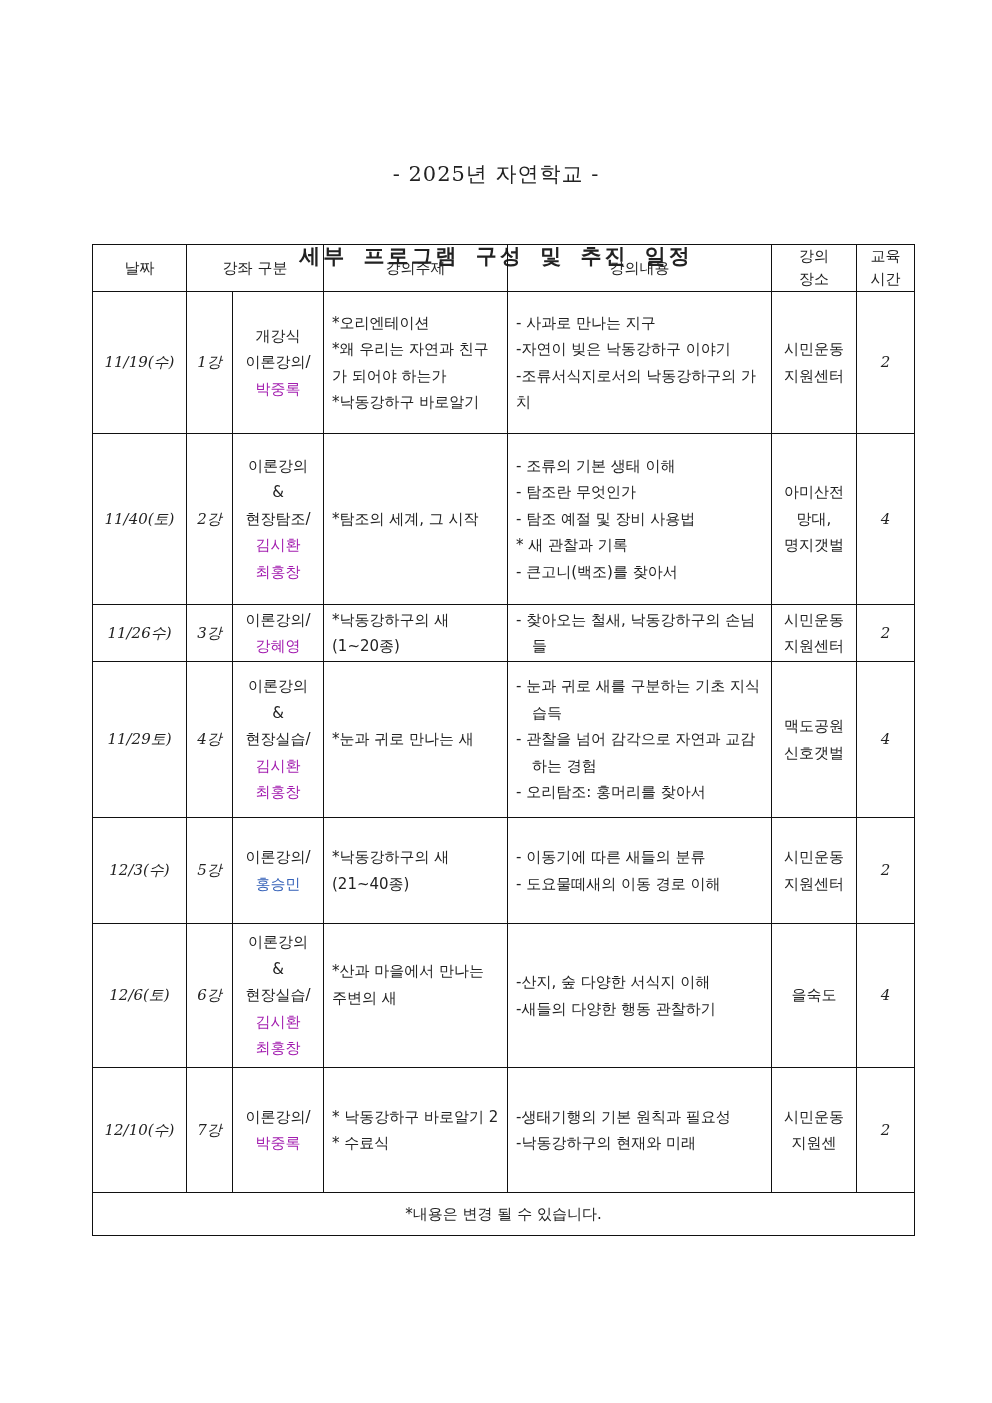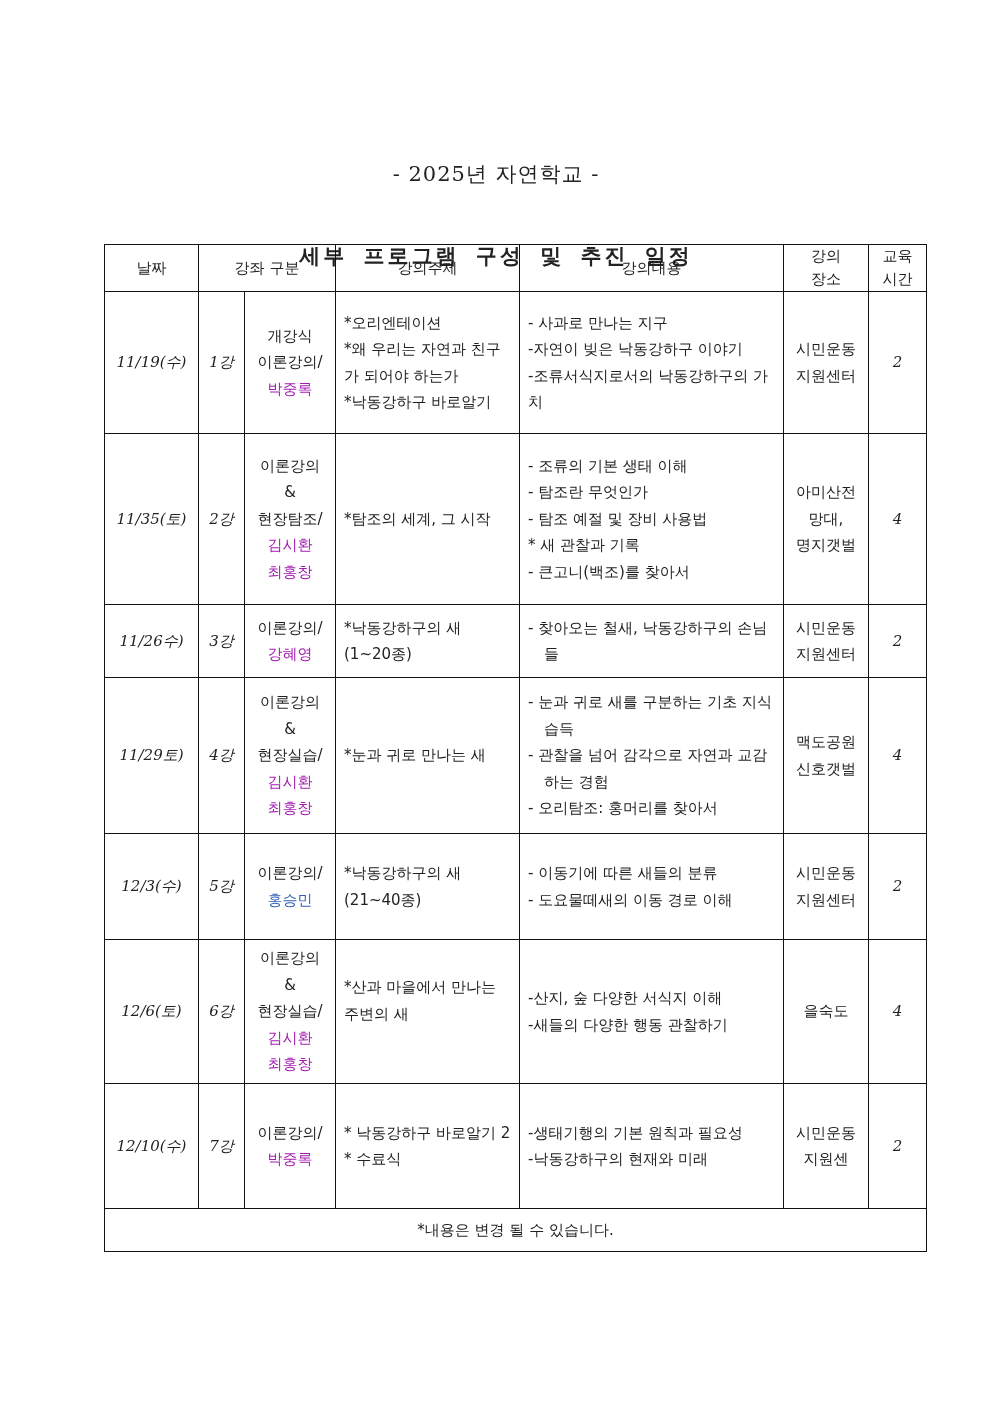--- a/index.html
+++ b/index.html
@@ -1,19 +1,19 @@
 <!DOCTYPE html>
 <html><head>
   <meta charset="utf-8">
   <style>
     html, body { margin: 0; padding: 0; background: #ffffff; }
     body { width: 992px; height: 1403px; position: relative; font-family: "DejaVu Sans", sans-serif; color: #222; }
     .title1 { position: absolute; top: 160px; left: 0; width: 992px; text-align: center; font-family: "DejaVu Serif", serif; font-size: 21px; letter-spacing: 1px; }
     .title2 { position: absolute; top: 198px; left: 0; width: 992px; text-align: center; font-size: 21px; font-weight: bold; letter-spacing: 3px; word-spacing: 6px; margin-top: 44px; }
-    table.sched { position: absolute; top: 244px; left: 104px; width: 822px; border-collapse: collapse; table-layout: fixed; }
+    table.sched { position: absolute; top: 244px; left: 92px; width: 822px; border-collapse: collapse; table-layout: fixed; }
     table.sched td, table.sched th { border: 1.5px solid #111; font-size: 15px; line-height: 26.5px; vertical-align: middle; padding: 0; font-weight: normal; }
     table.sched th { text-align: center; line-height: 23px; }
     td.c { text-align: center; }
     td.date, td.num { font-family: "DejaVu Serif", serif; font-style: italic; }
     td.topic, td.content { padding: 0 8px !important; text-align: left; }
     .line { display: block; }
     .dash { display: block; padding-left: 16px; text-indent: -16px; }
     .teacher { color: #a21caf; display: block; }
     .teacher.alt { color: #3561b8; }
     td.footnote { text-align: center; height: 42px; }
@@ -71,21 +71,21 @@
         <span class="line">-조류서식지로서의 낙동강하구의 가치</span>
       </td>
       <td class="c">
         <span class="line">시민운동</span>
         <span class="line">지원센터</span>
       </td>
       <td class="c num">2</td>
     </tr>
 
     <tr style="height:171px">
-      <td class="c date">11/35(토)</td>
+      <td class="c date">11/40(토)</td>
       <td class="c num">2강</td>
       <td class="c">
         <span class="line">이론강의</span>
         <span class="line">&amp;</span>
         <span class="line">현장탐조/</span>
         <span class="teacher">김시환</span>
         <span class="teacher">최홍창</span>
       </td>
       <td class="topic">
         <span class="line">*탐조의 세계, 그 시작</span>
@@ -98,21 +98,21 @@
         <span class="line">- 큰고니(백조)를 찾아서</span>
       </td>
       <td class="c">
         <span class="line">아미산전</span>
         <span class="line">망대,</span>
         <span class="line">명지갯벌</span>
       </td>
       <td class="c num">4</td>
     </tr>
 
-    <tr style="height:73px">
+    <tr style="height:57px">
       <td class="c date">11/26수)</td>
       <td class="c num">3강</td>
       <td class="c">
         <span class="line">이론강의/</span>
         <span class="teacher">강혜영</span>
       </td>
       <td class="topic">
         <span class="line">*낙동강하구의 새</span>
         <span class="line">(1~20종)</span>
       </td>

